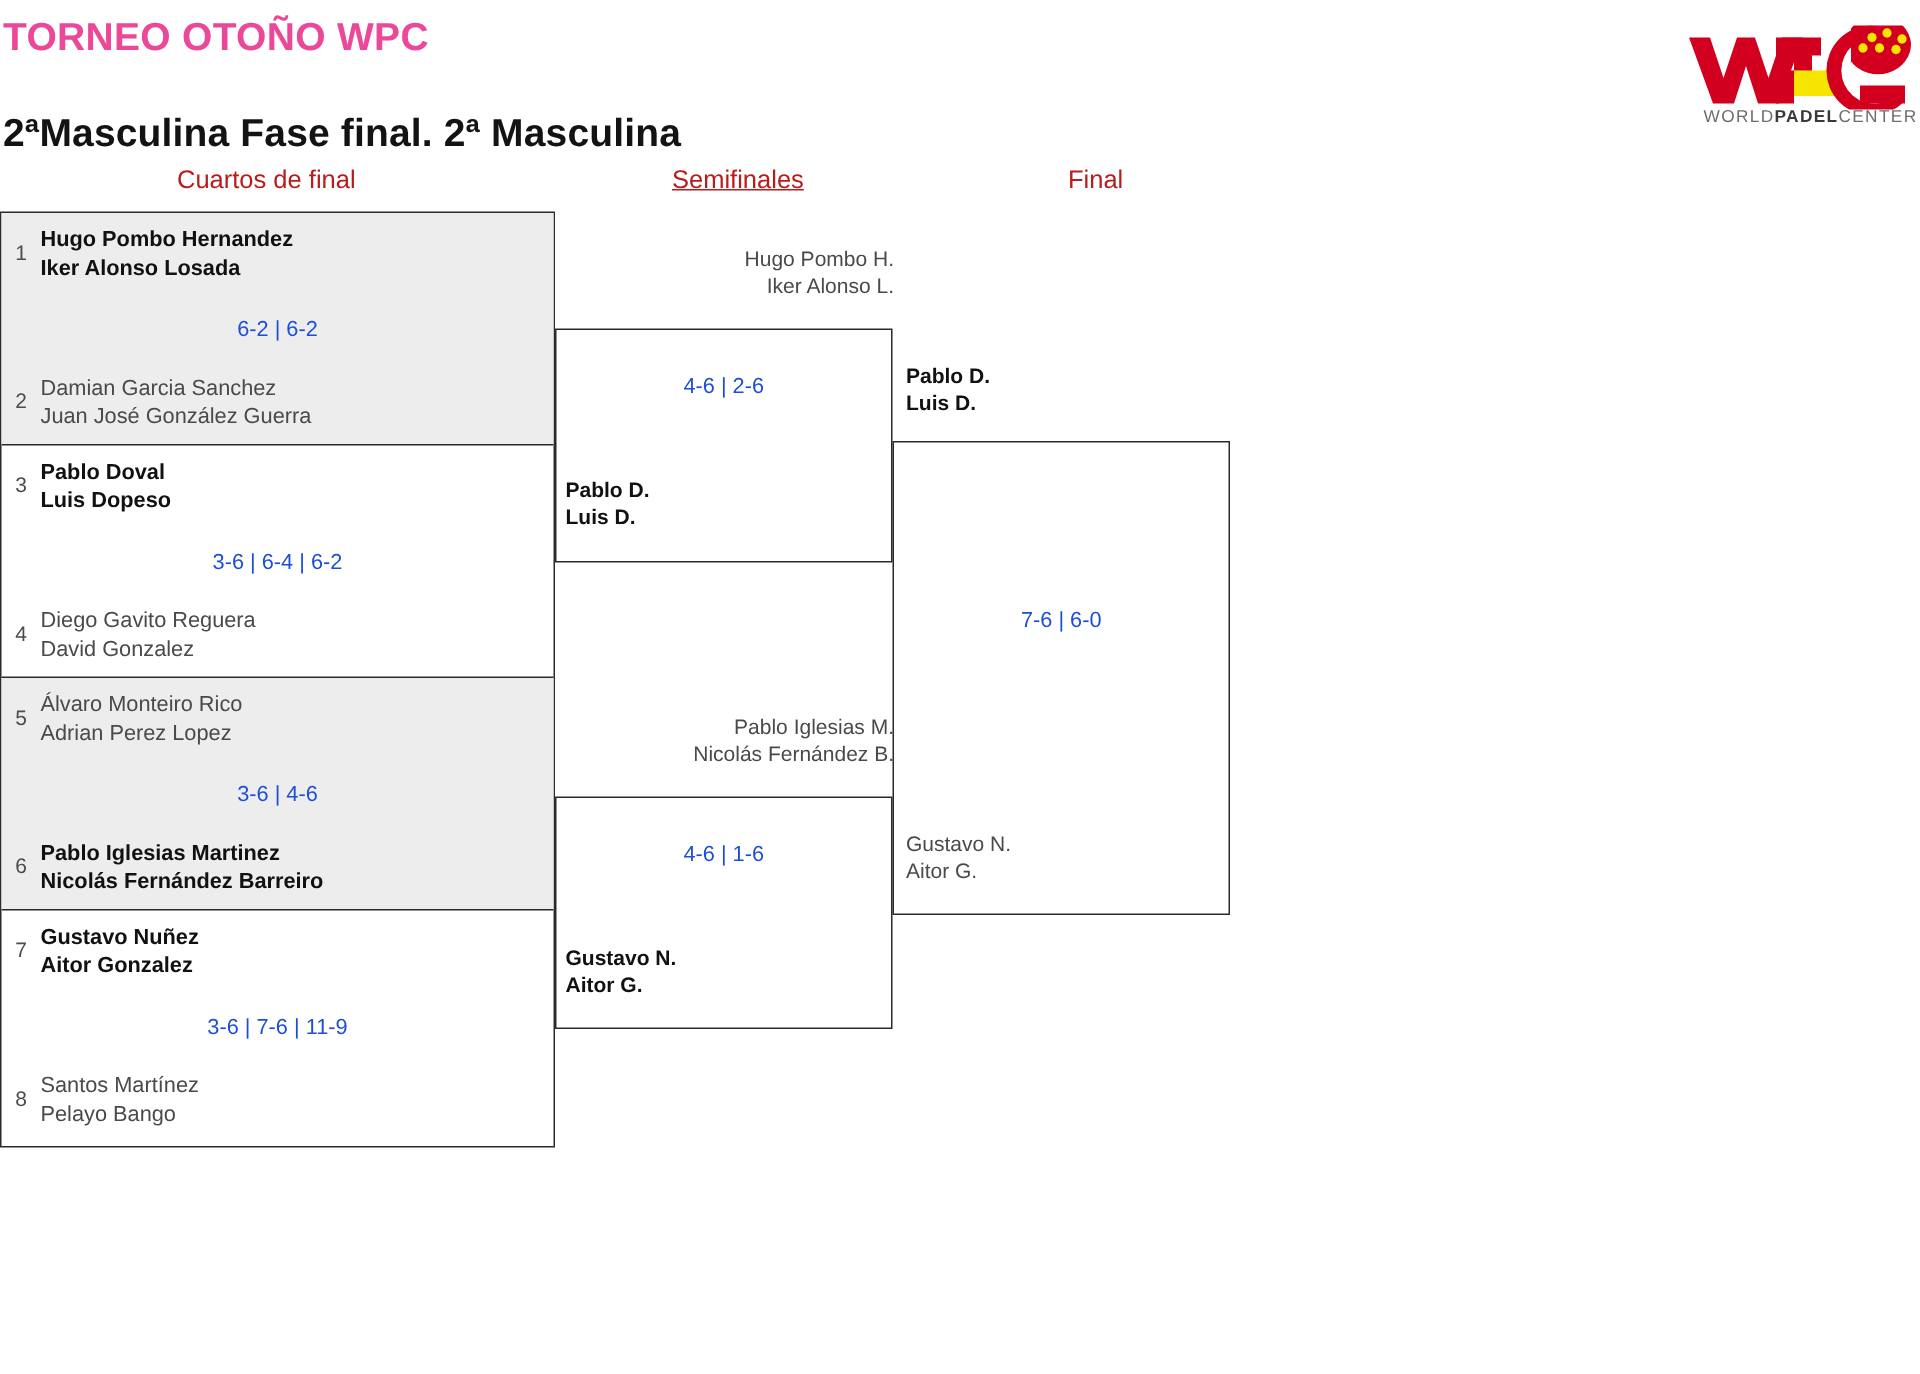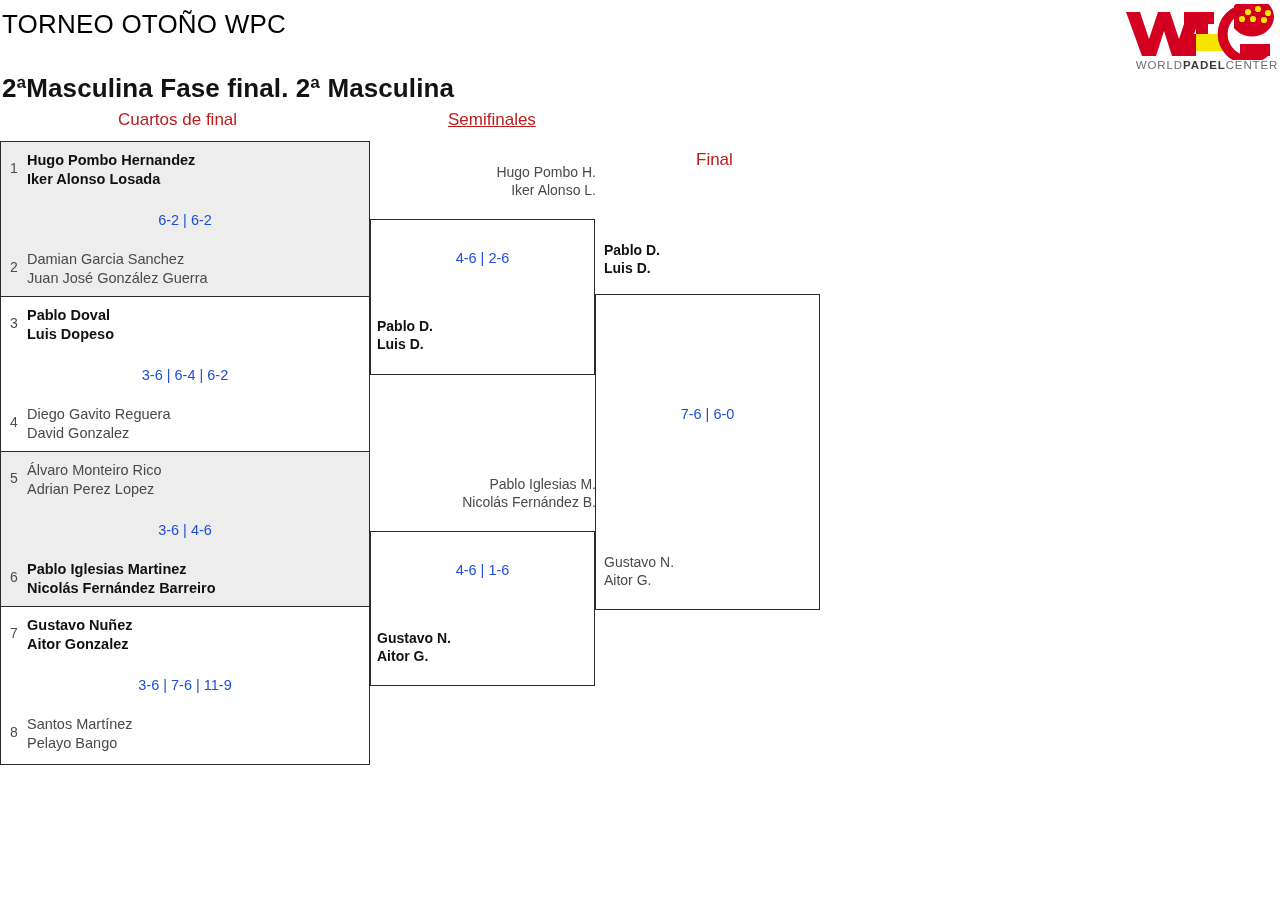--- a/index.html
+++ b/index.html
@@ -9,46 +9,46 @@
     background: #ffffff;
     font-family: "Liberation Sans", sans-serif;
     color: #1a1a1a;
     overflow: hidden;
   }
 
   
   .header { position: absolute; left: 0; top: 0; width: 1280px; height: 95px; }
   .title-block { position: absolute; left: 2px; top: 8px; }
   .title-line1 {
-    font-size: 26px; font-weight: 400; letter-spacing: .2px;
-    color: #000000; line-height: 32px; white-space: nowrap;
+    font-size: 26px; font-weight: 700; letter-spacing: .2px;
+    color: #ec4899; line-height: 32px; white-space: nowrap;
   }
   .title-line2 {
     font-size: 26px; font-weight: 700; letter-spacing: .1px;
     color: #131313; line-height: 33px; white-space: nowrap; margin-top: 32px;
   }
 
   
-  .logo { position: absolute; left: 1122px; top: 4px; width: 158px; height: 76px; }
+  .logo { position: absolute; left: 1122px; top: 17px; width: 158px; height: 76px; }
   .logo-mark { position: absolute; left: 0; top: 0; width: 158px; height: 56px; }
   .logo-text {
     position: absolute; left: 12px; top: 55px; width: 146px;
     text-align: center; font-size: 11.5px; letter-spacing: .9px;
     color: #6d6d6d; white-space: nowrap;
   }
   .logo-text b { color: #3a3a3a; font-weight: 700; }
 
   
   .col-head {
     position: absolute; font-size: 17px; font-weight: 400;
     color: #b91c1c; white-space: nowrap;
   }
   #head-qf { left: 118px; top: 110px; }
   #head-sf { left: 448px; top: 110px; text-decoration: underline; }
-  #head-f  { left: 696px; top: 110px; margin-top: 40px; }
+  #head-f  { left: 712px; top: 110px; }
 
   
   .bracket { position: absolute; left: 0; top: 0; width: 1280px; height: 916px; }
 
   
   .qf-col {
     position: absolute; left: 0px; top: 141px;
     width: 370px; height: 624px;
     border: 1px solid #2b2b2b;
   }

